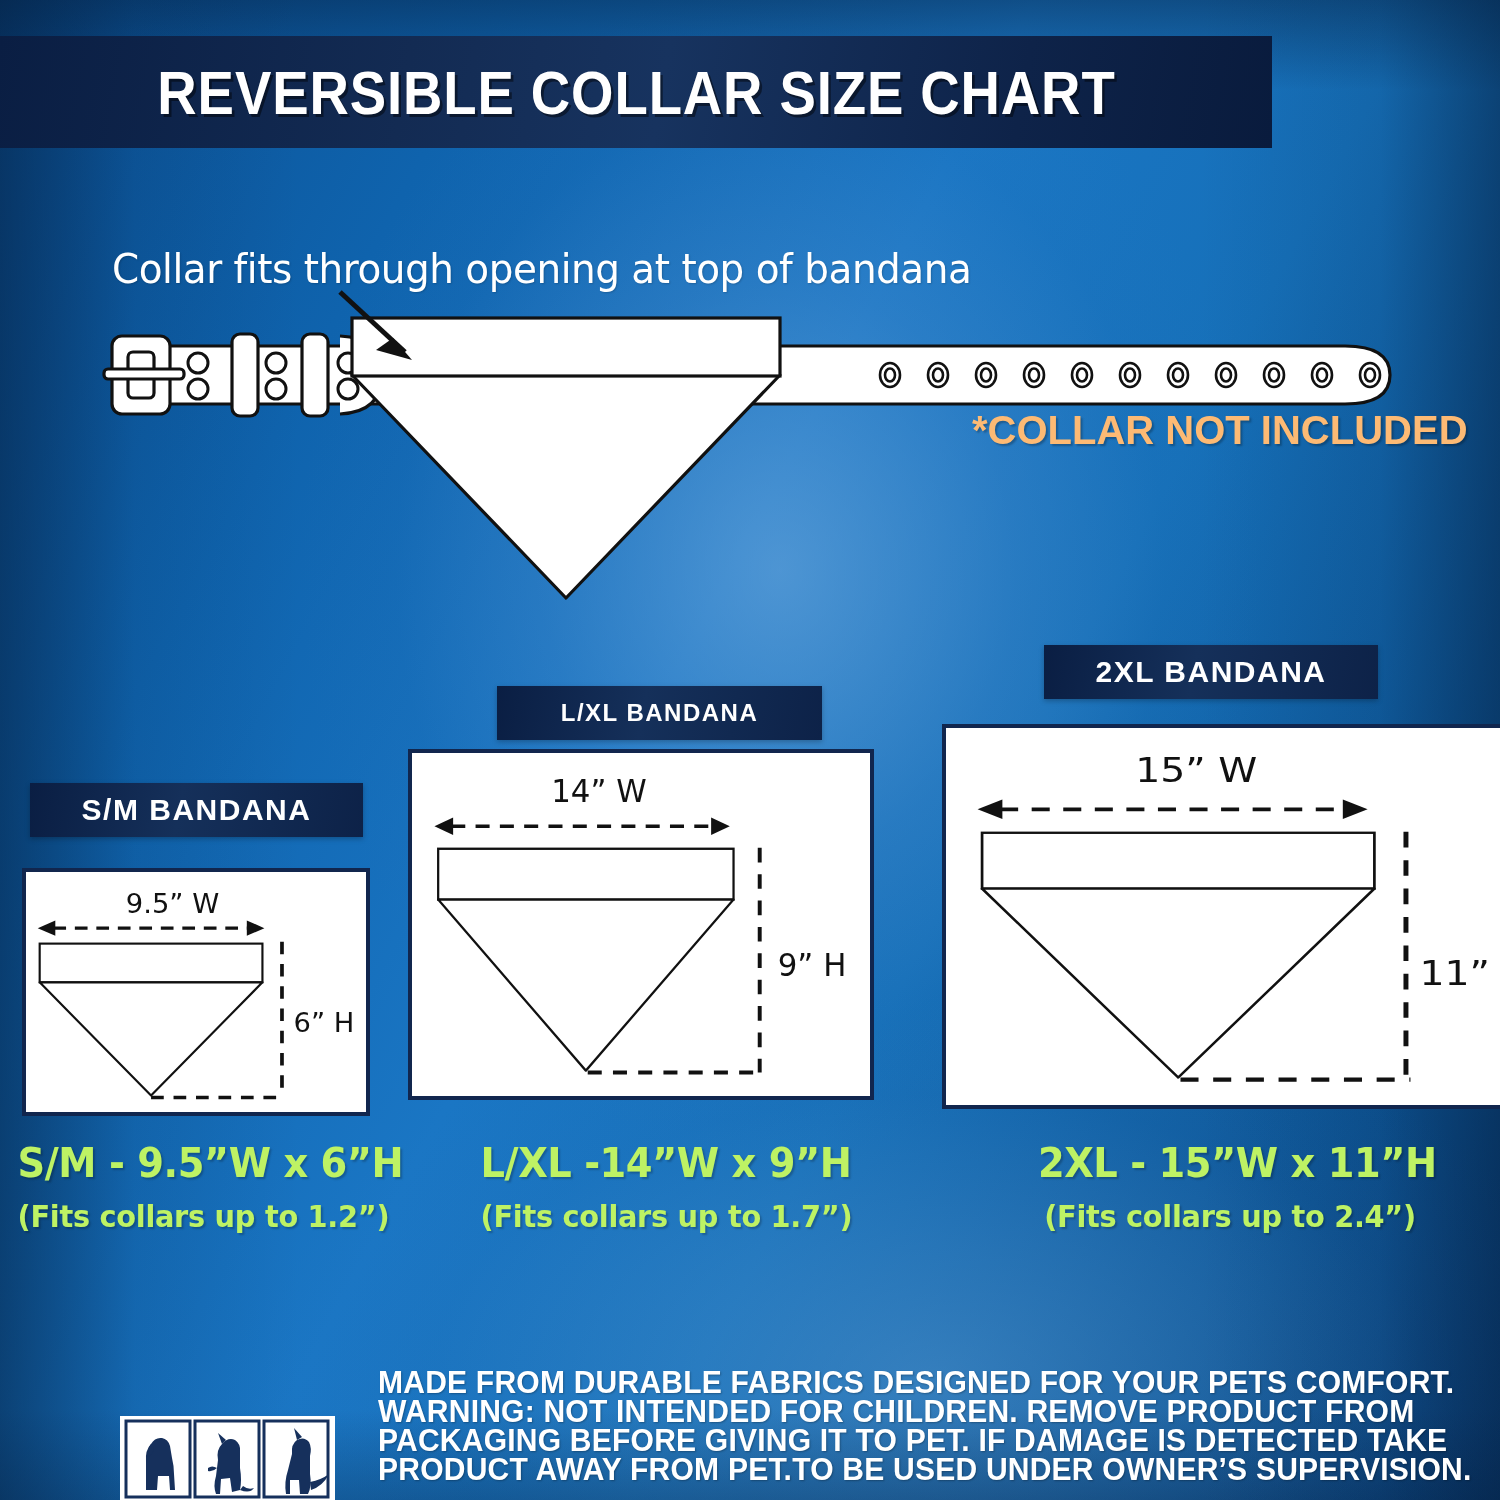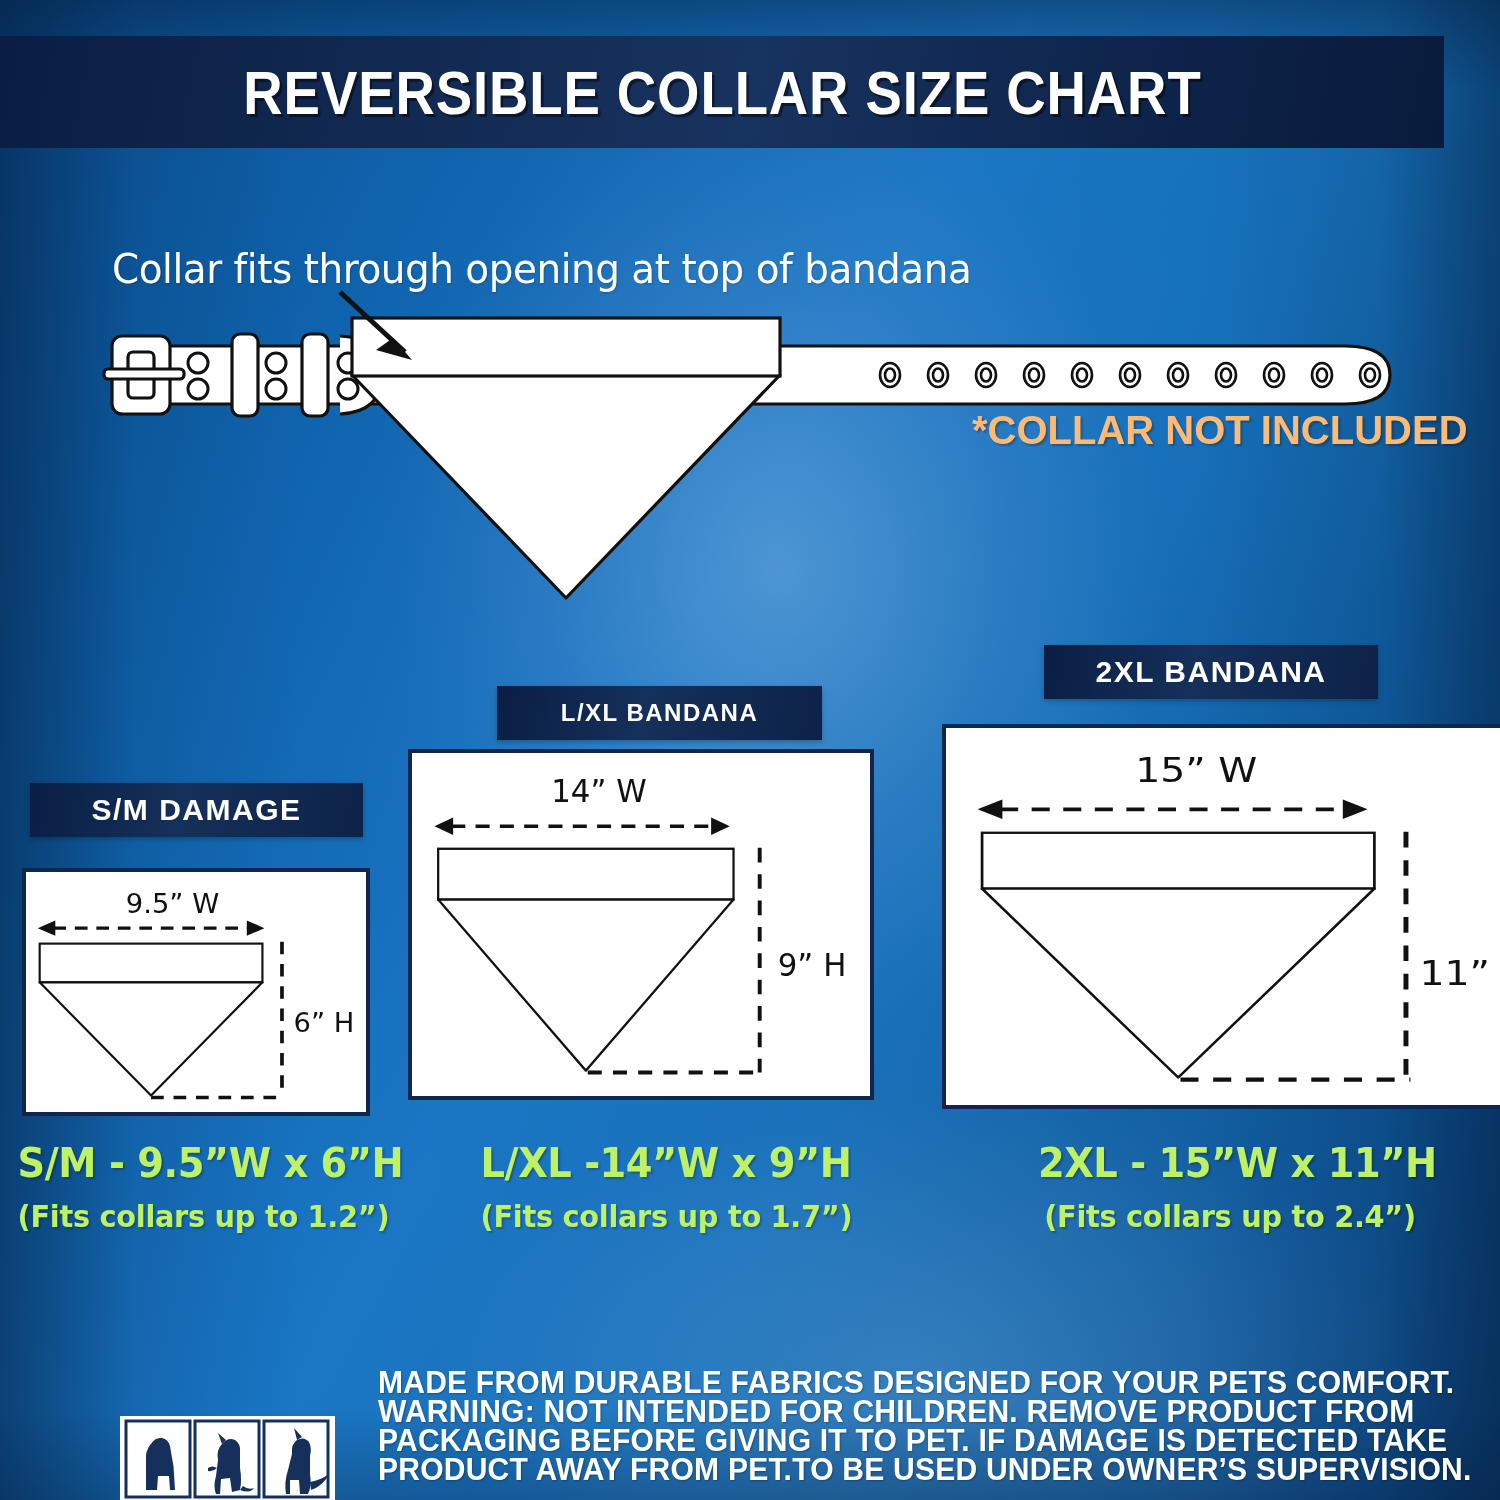--- a/index.html
+++ b/index.html
@@ -21,21 +21,21 @@
   }
   #vignette {
     position:absolute; inset:0;
     background:
       linear-gradient(to right, rgba(4,30,62,0.55) 0%, rgba(4,30,62,0.10) 9%, rgba(0,0,0,0) 20%, rgba(0,0,0,0) 80%, rgba(4,30,62,0.12) 92%, rgba(4,30,62,0.52) 100%),
       linear-gradient(to bottom, rgba(4,30,62,0.45) 0%, rgba(0,0,0,0) 6%, rgba(0,0,0,0) 94%, rgba(4,30,62,0.30) 100%);
   }
 
   
   #header-band {
-    position:absolute; left:0; top:36px; width:1444px; height:112px;
+    position:absolute; left:0; top:36px; width:1272px; height:112px;
     background:linear-gradient(100deg,#0a1f45 0%, #122a52 30%, #16315e 50%, #102murky 50%, #0d2249 78%, #091c3f 100%);
     background:linear-gradient(100deg,#0a1e43 0%, #132b53 32%, #17335f 52%, #0e2349 80%, #091b3d 100%);
     display:flex; align-items:center; justify-content:center;
   }
   #header-title {
     font-family:"Liberation Sans Narrow","Liberation Sans", sans-serif;
     font-weight:bold;
     font-size:62px;
     letter-spacing:1px;
     color:#ffffff;
@@ -207,21 +207,21 @@
     <g>
       <line x1="250" y1="12" x2="315" y2="72" stroke="#111111" stroke-width="5"></line>
       <polygon points="322,80 286,70 303,58" fill="#111111"></polygon>
     </g>
   </svg>
 </div>
 
 <div id="not-included">*COLLAR NOT INCLUDED</div>
 
 <div class="size-label" style="left:30px; top:783px; width:333px; height:54px; font-size:30px;">
-  <span>S/M DAMAGE</span>
+  <span>S/M BANDANA</span>
 </div>
 <div class="size-card" style="left:22px; top:868px; width:348px; height:248px;">
   <svg viewBox="0 0 348 248" preserveAspectRatio="none" xmlns="http://www.w3.org/2000/svg">
     <text x="150" y="42" font-family="DejaVu Sans, Liberation Sans, sans-serif" font-size="28" fill="#111" text-anchor="middle">9.5” W</text>
     <g stroke="#111" stroke-width="3.4" fill="none">
       <line x1="28" y1="58" x2="228" y2="58" stroke-dasharray="13,9"></line>
     </g>
     <polygon points="12,58 30,50 30,66" fill="#111"></polygon>
     <polygon points="244,58 226,50 226,66" fill="#111"></polygon>
     <rect x="14" y="74" width="228" height="40" fill="#fff" stroke="#111" stroke-width="2.2"></rect>

